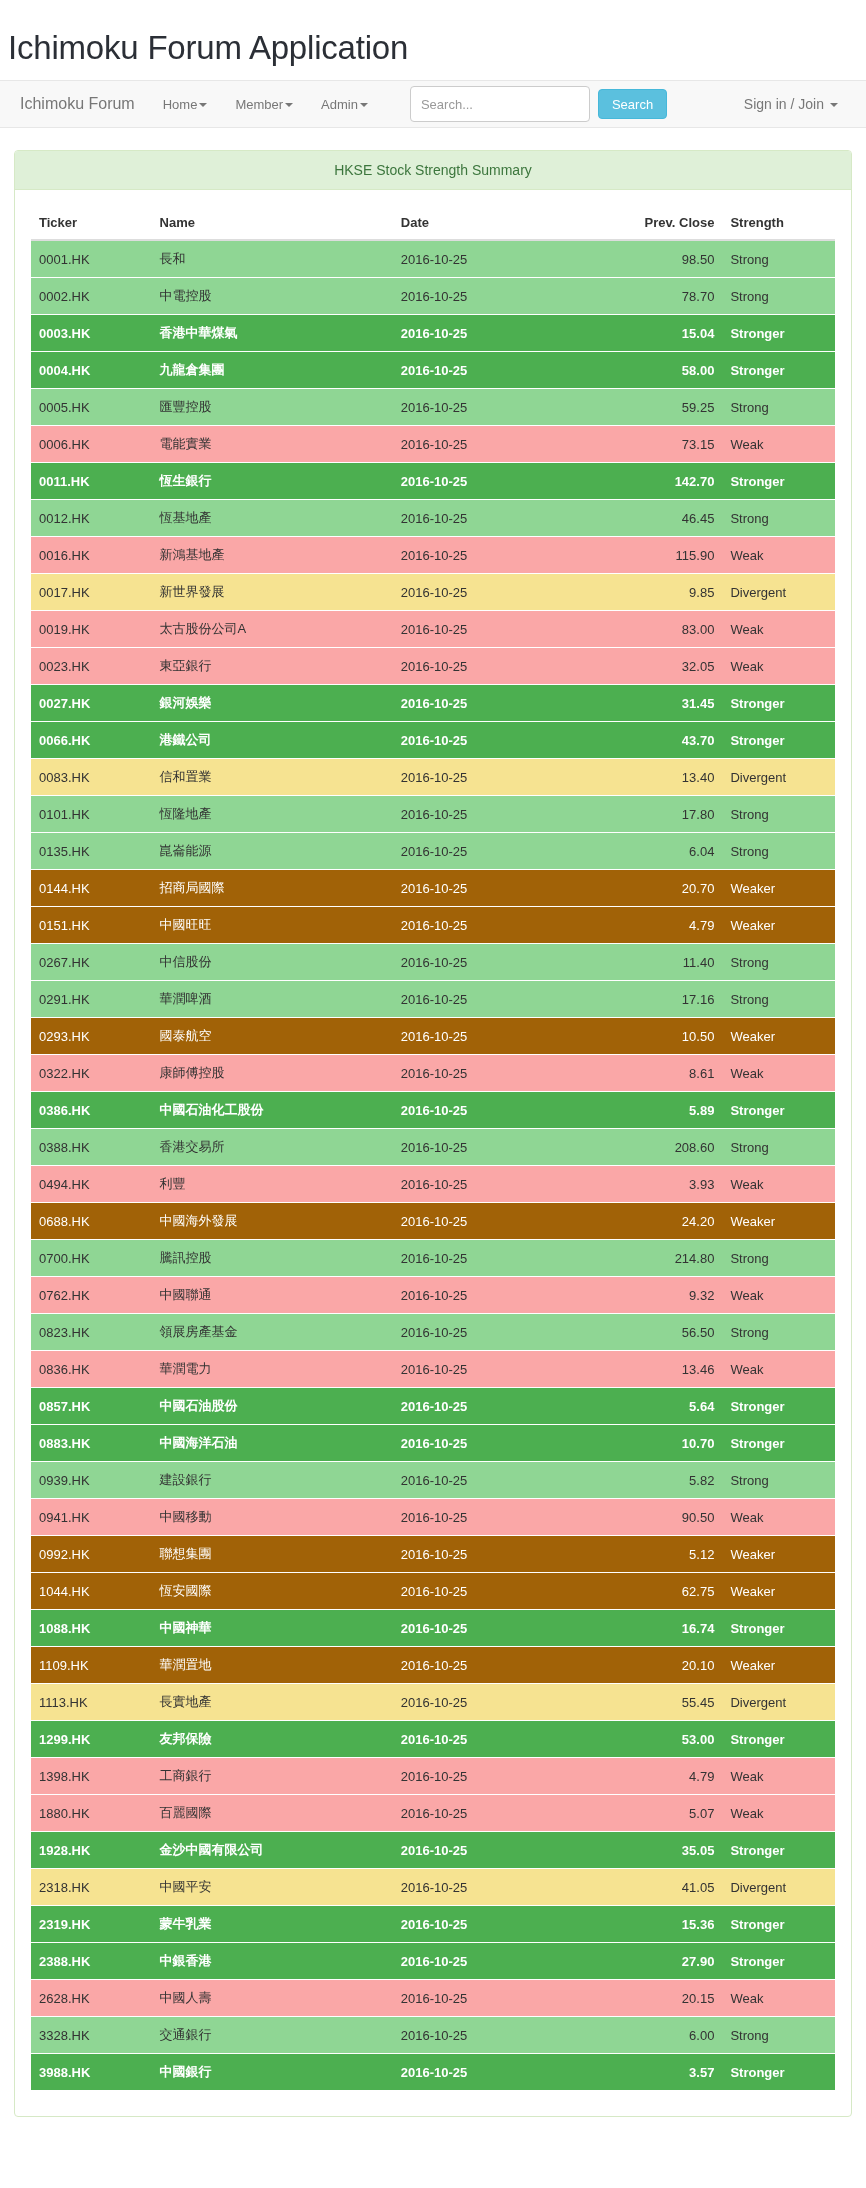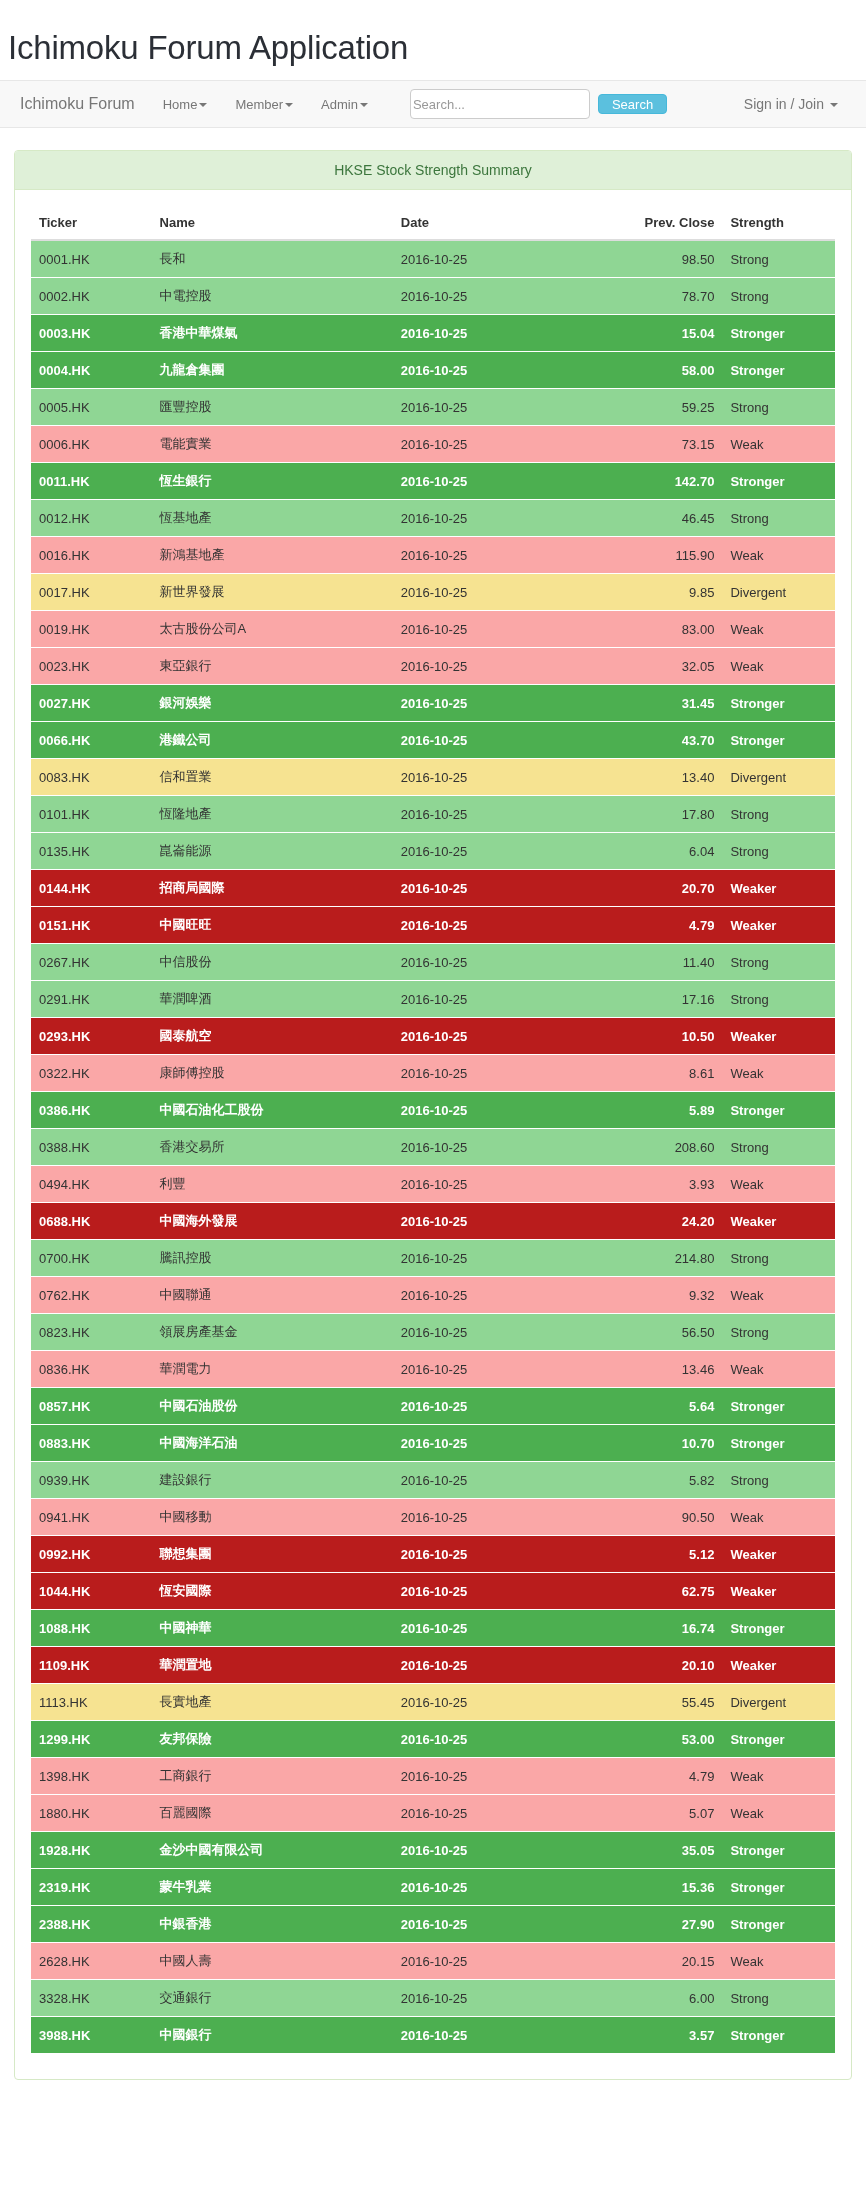--- a/index.html
+++ b/index.html
@@ -72,38 +72,38 @@
     top: 1px;
   }
   .navbar-form {
     display: flex;
     align-items: center;
     margin-left: 28px;
     gap: 8px;
   }
   .search-input {
     width: 180px;
-    height: 30px;
+    height: 36px;
     border: 1px solid #cccccc;
     border-radius: 4px;
-    padding: 0 2px;
+    padding: 0 10px;
     font-size: 13px;
     color: #555555;
     background: #ffffff;
     font-family: "Liberation Sans", sans-serif;
     outline: none;
   }
   .search-input::placeholder { color: #999999; }
   .search-button {
     background: #5bc0de;
     border: 1px solid #46b8da;
     border-radius: 4px;
     color: #ffffff;
     font-size: 13px;
-    height: 20px;
+    height: 30px;
     padding: 0 13px;
     cursor: pointer;
     font-family: "Liberation Sans", sans-serif;
     white-space: nowrap;
   }
   .navbar-right {
     margin-left: auto;
     display: flex;
     align-items: center;
   }
@@ -169,21 +169,21 @@
   col.c-ticker   { width: 15%; }
   col.c-name     { width: 30%; }
   col.c-date     { width: 25%; }
   col.c-close    { width: 16%; }
   col.c-strength { width: 14%; }
 
   
   tr.s-strong    td { background: #8fd694; color: #333333; }
   tr.s-stronger  td { background: #4caf50; color: #ffffff; font-weight: bold; }
   tr.s-weak      td { background: #faa7a7; color: #333333; }
-  tr.s-weaker    td { background: #b91c1c; color: #ffffff; font-weight: bold; margin-top: 31px; }
+  tr.s-weaker    td { background: #a16207; color: #ffffff; font-weight: normal; margin-top: 31px; }
   tr.s-divergent td { background: #f6e391; color: #333333; }
 </style>
 </head>
 <body>
 
 <h1 class="page-heading">Ichimoku Forum Application</h1>
 
 <nav class="navbar">
   <a class="navbar-brand">Ichimoku Forum</a>
 
@@ -538,20 +538,27 @@
               <td class="num">5.07</td>
               <td>Weak</td>
             </tr>
             <tr class="s-stronger">
               <td>1928.HK</td>
               <td>金沙中國有限公司</td>
               <td>2016-10-25</td>
               <td class="num">35.05</td>
               <td>Stronger</td>
             </tr>
+            <tr class="s-divergent">
+              <td>2318.HK</td>
+              <td>中國平安</td>
+              <td>2016-10-25</td>
+              <td class="num">41.05</td>
+              <td>Divergent</td>
+            </tr>
             <tr class="s-stronger">
               <td>2319.HK</td>
               <td>蒙牛乳業</td>
               <td>2016-10-25</td>
               <td class="num">15.36</td>
               <td>Stronger</td>
             </tr>
             <tr class="s-stronger">
               <td>2388.HK</td>
               <td>中銀香港</td>

